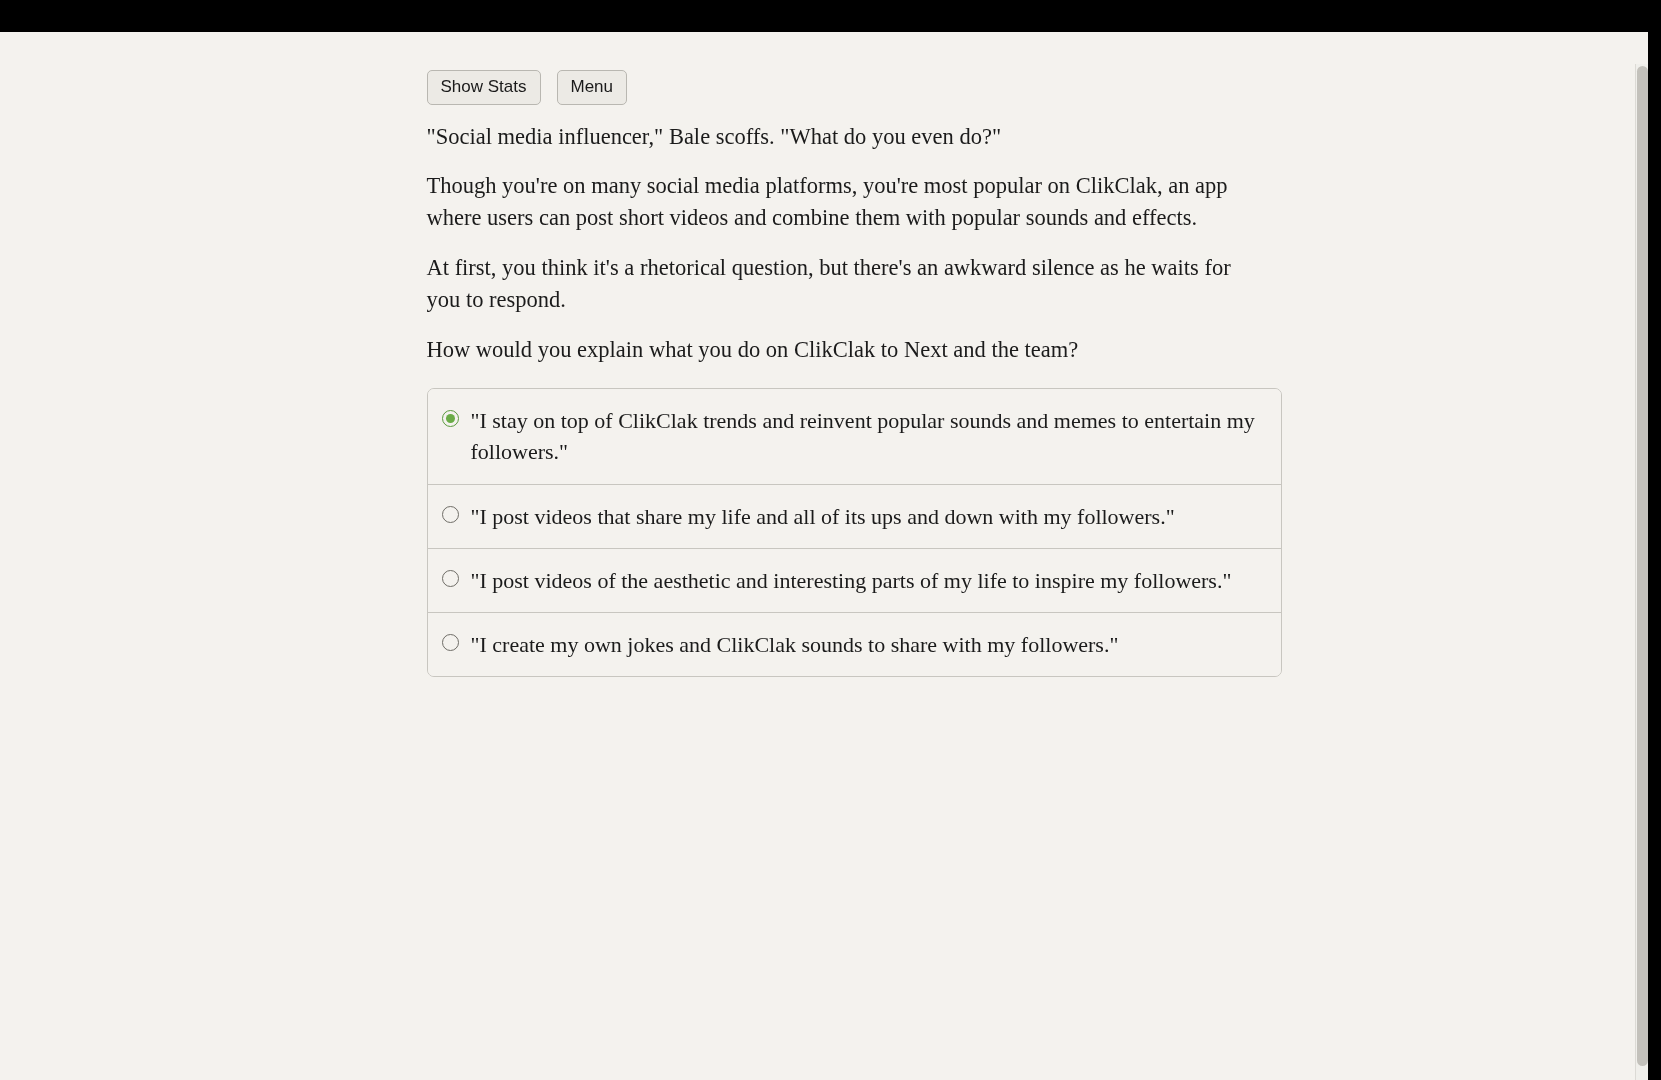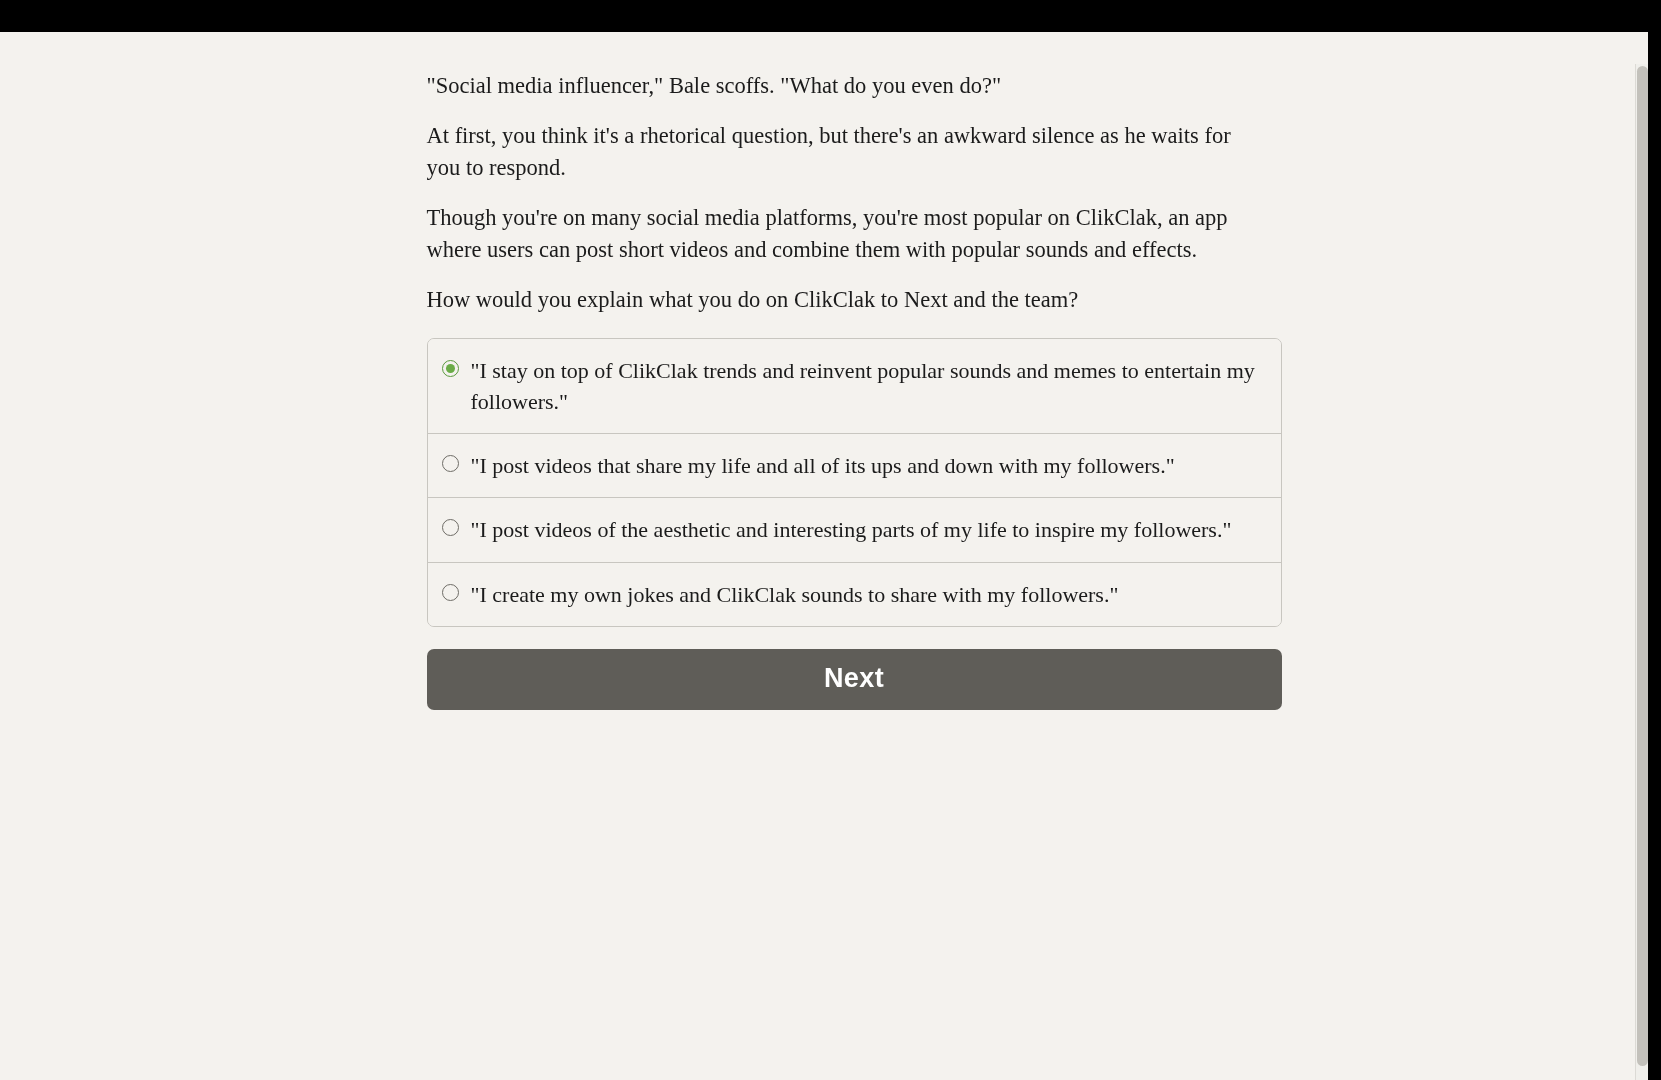--- a/index.html
+++ b/index.html
@@ -153,24 +153,28 @@
 </head>
 <body>
 
 <div class="topbar"></div>
 
 <div id="app">
 
   <div class="content">
     <div class="content-inner">
 
+      <div class="btn-row">
+        <button class="small-btn">Show Stats</button>
+        <button class="small-btn">Menu</button>
+      </div>
 
       <p class="para">"Social media influencer," Bale scoffs. "What do you even do?"</p>
+      <p class="para">Though you're on many social media platforms, you're most popular on ClikClak, an app where users can post short videos and combine them with popular sounds and effects.</p>
       <p class="para">At first, you think it's a rhetorical question, but there's an awkward silence as he waits for you to respond.</p>
-      <p class="para">Though you're on many social media platforms, you're most popular on ClikClak, an app where users can post short videos and combine them with popular sounds and effects.</p>
       <p class="para tight">How would you explain what you do on ClikClak to Next and the team?</p>
 
       <div class="choices">
         <div class="choice selected">
           <span class="radio"></span>
           <span class="choice-text">"I stay on top of ClikClak trends and reinvent popular sounds and memes to entertain my followers."</span>
         </div>
         <div class="choice">
           <span class="radio"></span>
           <span class="choice-text">"I post videos that share my life and all of its ups and down with my followers."</span>
@@ -178,21 +182,20 @@
         <div class="choice">
           <span class="radio"></span>
           <span class="choice-text">"I post videos of the aesthetic and interesting parts of my life to inspire my followers."</span>
         </div>
         <div class="choice">
           <span class="radio"></span>
           <span class="choice-text">"I create my own jokes and ClikClak sounds to share with my followers."</span>
         </div>
       </div>
 
-      <button class="next-btn">Next</button>
 
     </div>
   </div>
 
   <div class="scrollbar-track">
     <div class="scrollbar-thumb"></div>
   </div>
 
 </div>
 

